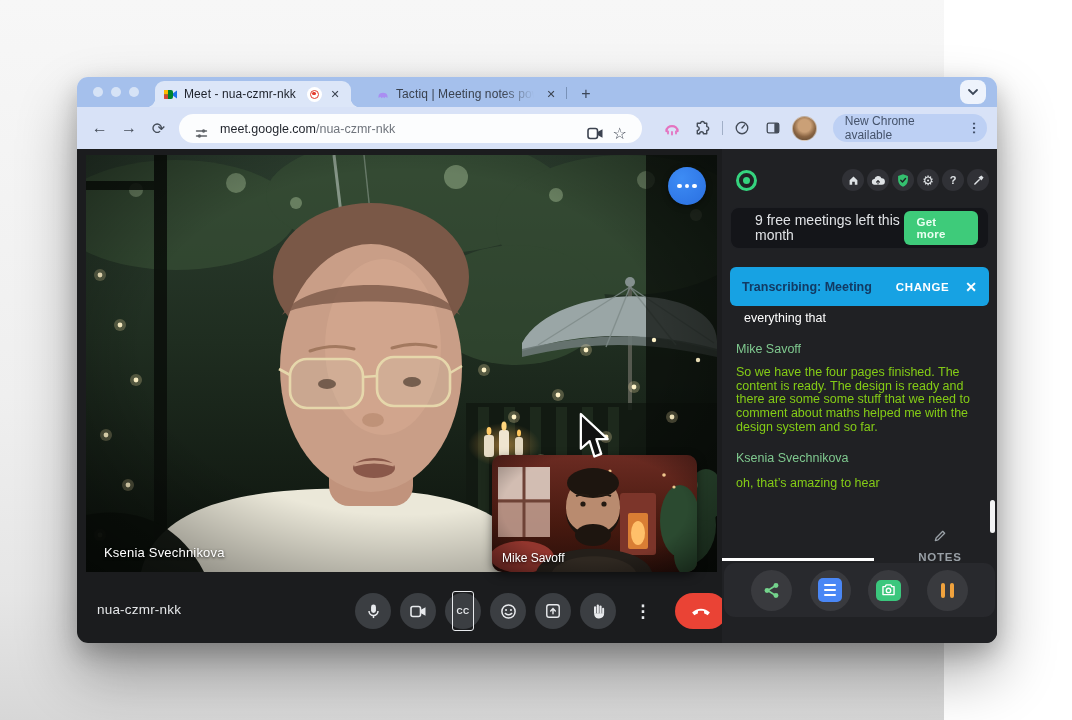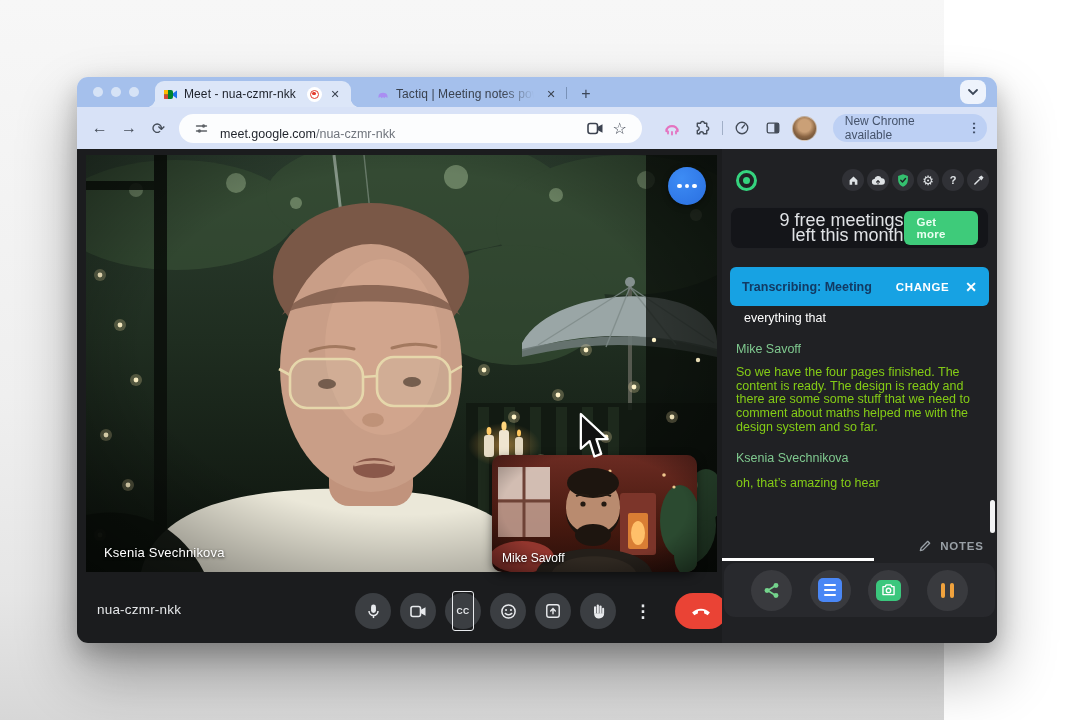--- a/index.html
+++ b/index.html
@@ -40,21 +40,21 @@
     font-size:16px; display:flex; align-items:center; justify-content:center; }
   .tab-divider { position:absolute; left:489px; top:10px; width:1px; height:12px; background:rgba(40,60,90,.35); }
   .tabsearch { position:absolute; right:11px; top:3px; width:26px; height:24px; background:#eef3fc;
     border-radius:8px; display:flex; align-items:center; justify-content:center; }
 
   
   .toolbar { height:42px; background:#d8e2f7; display:flex; align-items:center; padding:0 10px; gap:4px; }
   .nav-btn { width:26px; height:26px; display:flex; align-items:center; justify-content:center;
     color:#454d59; font-size:16px; }
   .urlbar { width:474px; height:29px; background:#fcfdfe; border-radius:15px; display:flex;
-    align-items:flex-end; padding:2px 10px; margin-left:4px; }
+    align-items:flex-start; padding:8px 10px; margin-left:4px; }
   .urlbar .host { font-size:12.5px; color:#1f232b; margin-left:7px; }
   .urlbar .path { font-size:12.5px; color:#70757d; }
   .urlbar .sp { flex:1; }
   .ub-ic { display:flex; align-items:center; justify-content:center; width:24px; height:24px; }
   .ext-row { display:flex; align-items:center; gap:7px; margin-left:14px; }
   .ext-ic { width:24px; height:24px; display:flex; align-items:center; justify-content:center; }
   .vdiv { width:1px; height:14px; background:rgba(60,80,110,.35); }
   .avatar { width:25px; height:25px; border-radius:50%;
     background:radial-gradient(circle at 50% 38%, #caa077 0 34%, #8a6543 60%, #53412f 100%);
     border:1px solid rgba(255,255,255,.5); }
@@ -97,40 +97,40 @@
     padding:0 8px; }
   .sb-head { display:flex; align-items:center; margin-top:18px; height:26px; }
   .tq-logo { width:21px; height:21px; border-radius:50%; border:3px solid #35d37e;
     display:flex; align-items:center; justify-content:center; margin-left:6px; }
   .tq-logo i { width:7px; height:7px; border-radius:50%; background:#35d37e; }
   .sb-head .sp { flex:1; }
   .hic { width:22px; height:22px; border-radius:50%; background:#303136; margin-left:3px;
     display:flex; align-items:center; justify-content:center; color:#dfe3e6; font-size:11.5px; }
   .quota { margin-top:14px; background:#141519; border:1px solid rgba(255,255,255,.05);
     border-radius:9px; height:42px; display:flex; align-items:center; padding:0 10px 0 24px; }
-  .quota p { font-size:18px; color:#e0e2e5; line-height:15px; text-align:right; width:160px; }
+  .quota p { font-size:14px; color:#e0e2e5; line-height:15px; text-align:left; width:160px; }
   .getmore { margin-left:auto; background:#3ecb7a; color:#eafff2; font-size:11.5px; font-weight:700;
     border-radius:6px; padding:5px 13px; letter-spacing:.2px; }
   .banner { margin-top:18px; background:#17a2e3; border-radius:6px; height:39px; display:flex;
     align-items:center; padding:0 12px; }
   .banner .status { color:#123a63; font-size:12.5px; font-weight:700; }
   .banner .sp { flex:1; }
   .banner .change { color:#fff; font-size:11.5px; font-weight:700; letter-spacing:.6px; margin-right:16px; }
   .banner .bx { color:#fff; font-size:14px; font-weight:700; }
   .transcript { margin-top:6px; padding:0 6px; }
   .t-line { color:#ffffff; font-size:12.5px; line-height:13.8px;margin-left:8px; }
   .t-speaker { color:#7fc98f; font-size:12.5px; margin-top:16px; }
   .t-para { color:#84cc16; font-size:12.5px; line-height:13.8px; margin-top:10px; }
   .scroll-thumb { position:absolute; right:2px; top:351px; width:5px; height:33px; border-radius:3px;
     background:#f2f3f4; }
   .sb-tabs { position:absolute; left:0; top:382px; width:275px; height:29px; display:flex;
     align-items:center; }
   .sb-tab { display:flex; align-items:center; gap:8px; font-size:11.5px; letter-spacing:.8px; }
   .sb-tab.on { color:#e8eaed; margin-left:28px; font-weight:700;margin-top:48px; }
-  .sb-tab.off { color:#99a0a6; margin-left:62px; font-weight:700; }
+  .sb-tab.off { color:#99a0a6; margin-left:62px; font-weight:700;flex-direction:column; }
   .tab-underline { position:absolute; left:0; top:27px; width:152px; height:2.5px; background:#fff; }
   .sb-tools { position:absolute; left:2px; top:414px; width:271px; height:54px; background:#28292d;
     border-radius:11px; display:flex; align-items:center; justify-content:space-around; padding:0 18px; }
   .tool { width:41px; height:41px; border-radius:50%; background:#393a3e; display:flex;
     align-items:center; justify-content:center; }
   .doc-sq { width:24px; height:24px; border-radius:5px; background:#4a87f5; display:flex;
     flex-direction:column; align-items:center; justify-content:center; gap:2.5px; }
   .doc-sq i { width:12px; height:2.2px; background:#fff; border-radius:1px; }
   .cam-sq { width:25px; height:21px; border-radius:5px; background:#3bc77d; display:flex;
     align-items:center; justify-content:center; }

